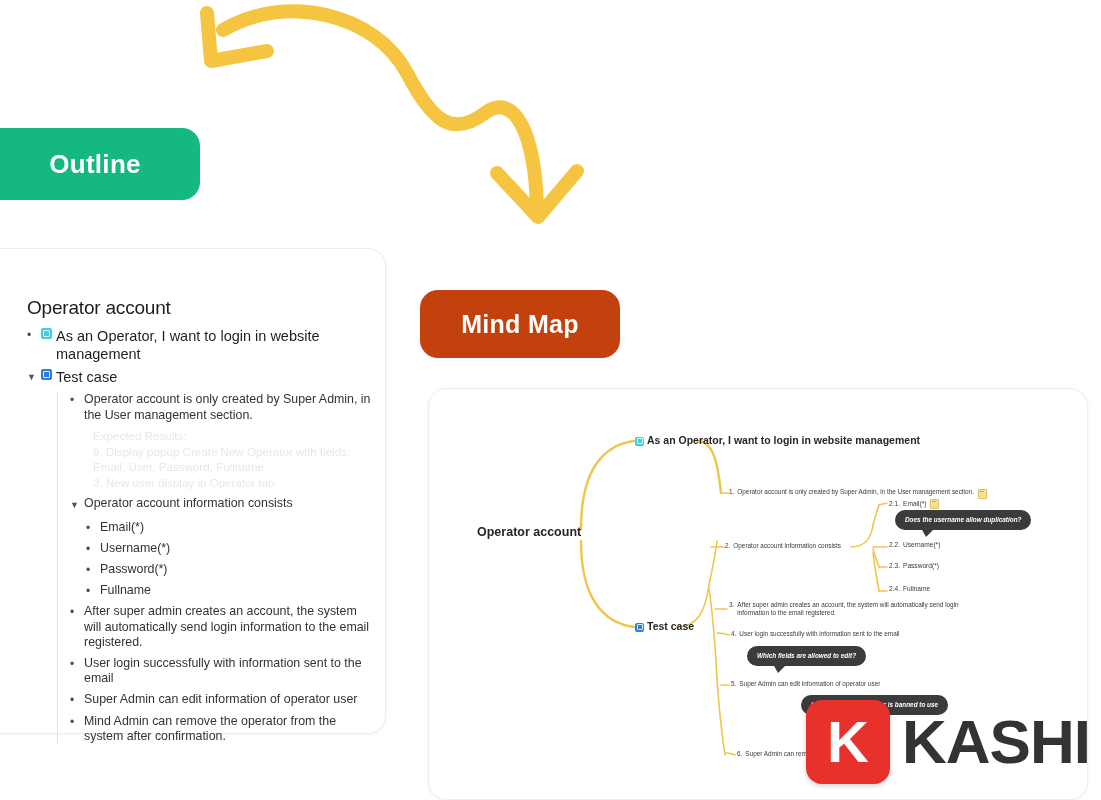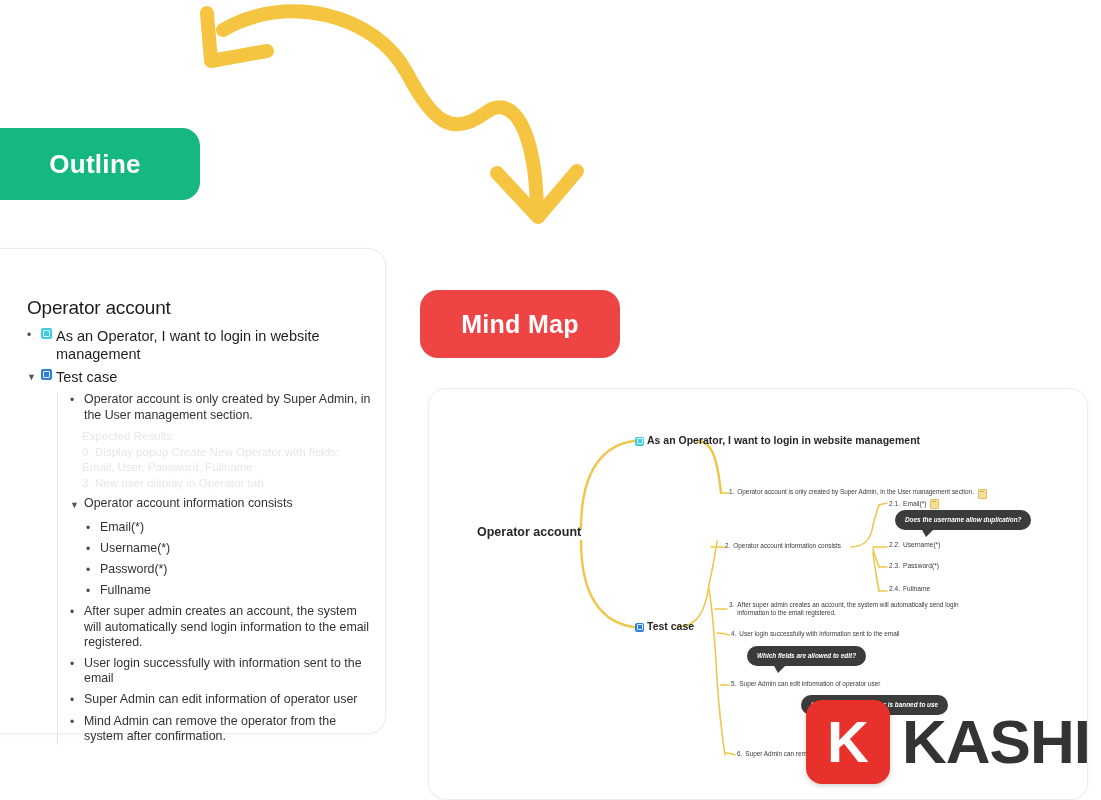--- a/index.html
+++ b/index.html
@@ -150,21 +150,21 @@
   .ol-indent2 { margin-left: 30px; border-left: 1px solid #e3e3e3; padding-left: 12px; }
   .ol-text {
     line-height: 15.5px;
     font-size: 12.4px;
     color: #333;
   }
   .ol-note {
     color: #e7e7e7;
     font-size: 11.6px;
     line-height: 15.5px;
-    margin-left: 12px;
+    margin-left: 23px;
   }
   .sub-bullets { margin-left: 16px; }
   .sub-bullets .ol-row { margin-bottom: 4px; }
 
   
   .mm {
     position: absolute;
     left: 0; top: 0;
     width: 660px;
     height: 412px;
@@ -294,21 +294,21 @@
   <svg class="arrow-svg" viewBox="0 0 400 250">
     <path d="M 38 35 C 100 -2 190 18 222 78 C 248 128 268 142 300 118 C 330 96 350 140 352 212" fill="none" stroke="#f5c542" stroke-width="14" stroke-linecap="round"></path>
     <path d="M 22 18 L 26 66 L 82 56" fill="none" stroke="#f5c542" stroke-width="14" stroke-linecap="round" stroke-linejoin="round"></path>
     <path d="M 312 178 L 353 222 L 392 176" fill="none" stroke="#f5c542" stroke-width="14" stroke-linecap="round" stroke-linejoin="round"></path>
   </svg>
 
   <div class="pill pill-outline" style="background:#14b880">
     <span>Outline</span>
   </div>
 
-  <div class="pill pill-mindmap" style="background:#ef4444">
+  <div class="pill pill-mindmap" style="background:#c2410c">
     <span>Mind Map</span>
   </div>
 
   <div class="card card-outline">
     <div class="outline-body">
 
       <h1 class="outline-title">Operator account</h1>
 
       <div class="ol-row">
         <span class="ol-marker">•</span>

